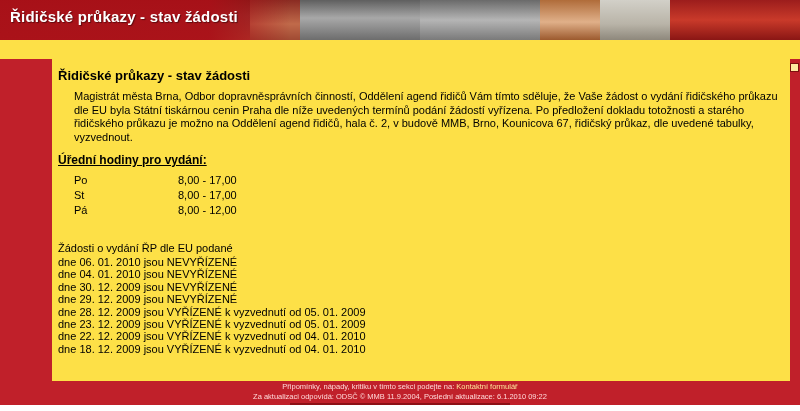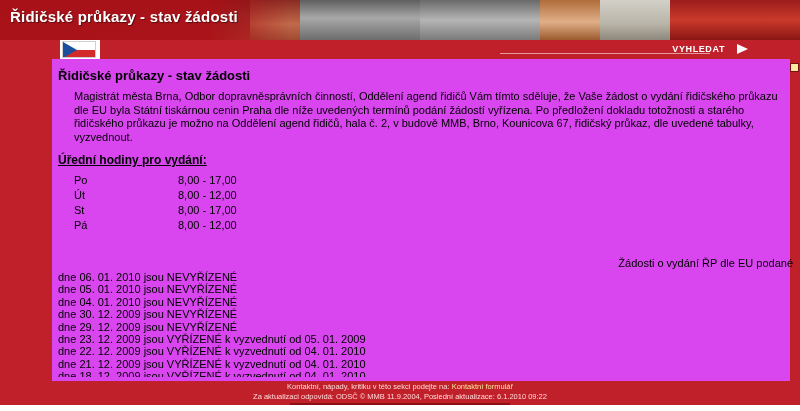--- a/index.html
+++ b/index.html
@@ -12,21 +12,21 @@
     overflow: hidden;
     background: #ffffff;
     font-family: "Liberation Sans", sans-serif;
     font-size: 11px;
     color: #000000;
   }
   .page {
     position: relative;
     width: 800px;
     height: 409px;
-    background: #d946ef;
+    background: #fde047;
   }
 
   
   .banner {
     position: absolute;
     left: 0; top: 0;
     width: 800px;
     height: 40px;
     background: #b4121c;
     overflow: hidden;
@@ -182,21 +182,20 @@
     font-size: 11px;
     padding: 1px 16px;
     line-height: 13px;
   }
   td.day { width: 72px; }
   td.time { width: 120px; }
   .spacer-line { height: 14px; }
   .list-head {
     font-size: 11px;
     margin: 0 0 2px 0;
-    text-align: right;
   }
   ul.req-list {
     list-style: none;
     margin: 0;
     padding: 0;
   }
   ul.req-list li {
     font-size: 11px;
     line-height: 12.4px;
     white-space: nowrap;
@@ -246,78 +245,64 @@
       <div class="ph ph-c"></div>
       <div class="ph ph-d"></div>
       <div class="ph ph-e"></div>
       <div class="ph ph-f"></div>
       <div class="ph ph-g"></div>
     </div>
     <div class="banner-overlay"></div>
     <div class="banner-title">Řidičské průkazy - stav žádosti</div>
   </div>
 
-  <div class="navbar">
-    <div class="nav-left-red"></div>
-    <div class="flag"></div>
-    <div class="nav-right-red">
-      <div class="search-line"></div>
-      <div class="search-label">VYHLEDAT</div>
-      <div class="search-arrow"></div>
-    </div>
-  </div>
 
   <div class="side-col"></div>
   <div class="right-edge">
     <div class="right-edge-btn"></div>
   </div>
 
   <div class="content">
     <div class="doc-title">Řidičské průkazy - stav žádosti</div>
     <p class="para">Magistrát města Brna, Odbor dopravněsprávních činností, Oddělení agend řidičů Vám tímto sděluje, že Vaše žádost o vydání řidičského průkazu dle EU byla Státní tiskárnou cenin Praha dle níže uvedených termínů podání žádostí vyřízena. Po předložení dokladu totožnosti a starého řidičského průkazu je možno na Oddělení agend řidičů, hala č. 2, v budově MMB, Brno, Kounicova 67, řidičský průkaz, dle uvedené tabulky, vyzvednout.</p>
     <div class="subhead">Úřední hodiny pro vydání:</div>
     <table class="hours">
       <tbody>
           <tr>
         <td class="day">Po</td>
         <td class="time">8,00 - 17,00</td>
-      </tr>
-      <tr>
-        <td class="day">Út</td>
-        <td class="time">8,00 - 12,00</td>
       </tr>
       <tr>
         <td class="day">St</td>
         <td class="time">8,00 - 17,00</td>
       </tr>
       <tr>
         <td class="day">Pá</td>
         <td class="time">8,00 - 12,00</td>
       </tr>
     </tbody>
       </table>
     <div class="spacer-line"></div>
     <div class="list-head">Žádosti o vydání ŘP dle EU podané</div>
     <ul class="req-list">
       <li>dne 06. 01. 2010 jsou NEVYŘÍZENÉ</li>
-      <li>dne 05. 01. 2010 jsou NEVYŘÍZENÉ</li>
       <li>dne 04. 01. 2010 jsou NEVYŘÍZENÉ</li>
       <li>dne 30. 12. 2009 jsou NEVYŘÍZENÉ</li>
       <li>dne 29. 12. 2009 jsou NEVYŘÍZENÉ</li>
+      <li>dne 28. 12. 2009 jsou VYŘÍZENÉ k vyzvednutí od 05. 01. 2009</li>
       <li>dne 23. 12. 2009 jsou VYŘÍZENÉ k vyzvednutí od 05. 01. 2009</li>
       <li>dne 22. 12. 2009 jsou VYŘÍZENÉ k vyzvednutí od 04. 01. 2010</li>
-      <li>dne 21. 12. 2009 jsou VYŘÍZENÉ k vyzvednutí od 04. 01. 2010</li>
       <li>dne 18. 12. 2009 jsou VYŘÍZENÉ k vyzvednutí od 04. 01. 2010</li>
 
     </ul>
   </div>
 
   <div class="footer">
     <div class="footer-row">
-      <span>Kontaktní, nápady, kritiku v této sekci podejte na:</span>
+      <span>Připomínky, nápady, kritiku v tímto sekci podejte na:</span>
       <a href="#">Kontaktní formulář</a>
     </div>
     <div class="footer-row">Za aktualizaci odpovídá: ODSČ © MMB 11.9.2004, Poslední aktualizace: 6.1.2010 09:22</div>
     <div class="footer-row">
       <span class="footer-bar">
         <a href="#">RSS</a><span class="sep">|</span><a href="#">Mapa webu</a><span class="sep">|</span><a href="#">Tisk</a><span class="sep">|</span><span>Dominikánské nám. 1 | 601 67 Brno</span>
       </span>
     </div>
   </div>
 

